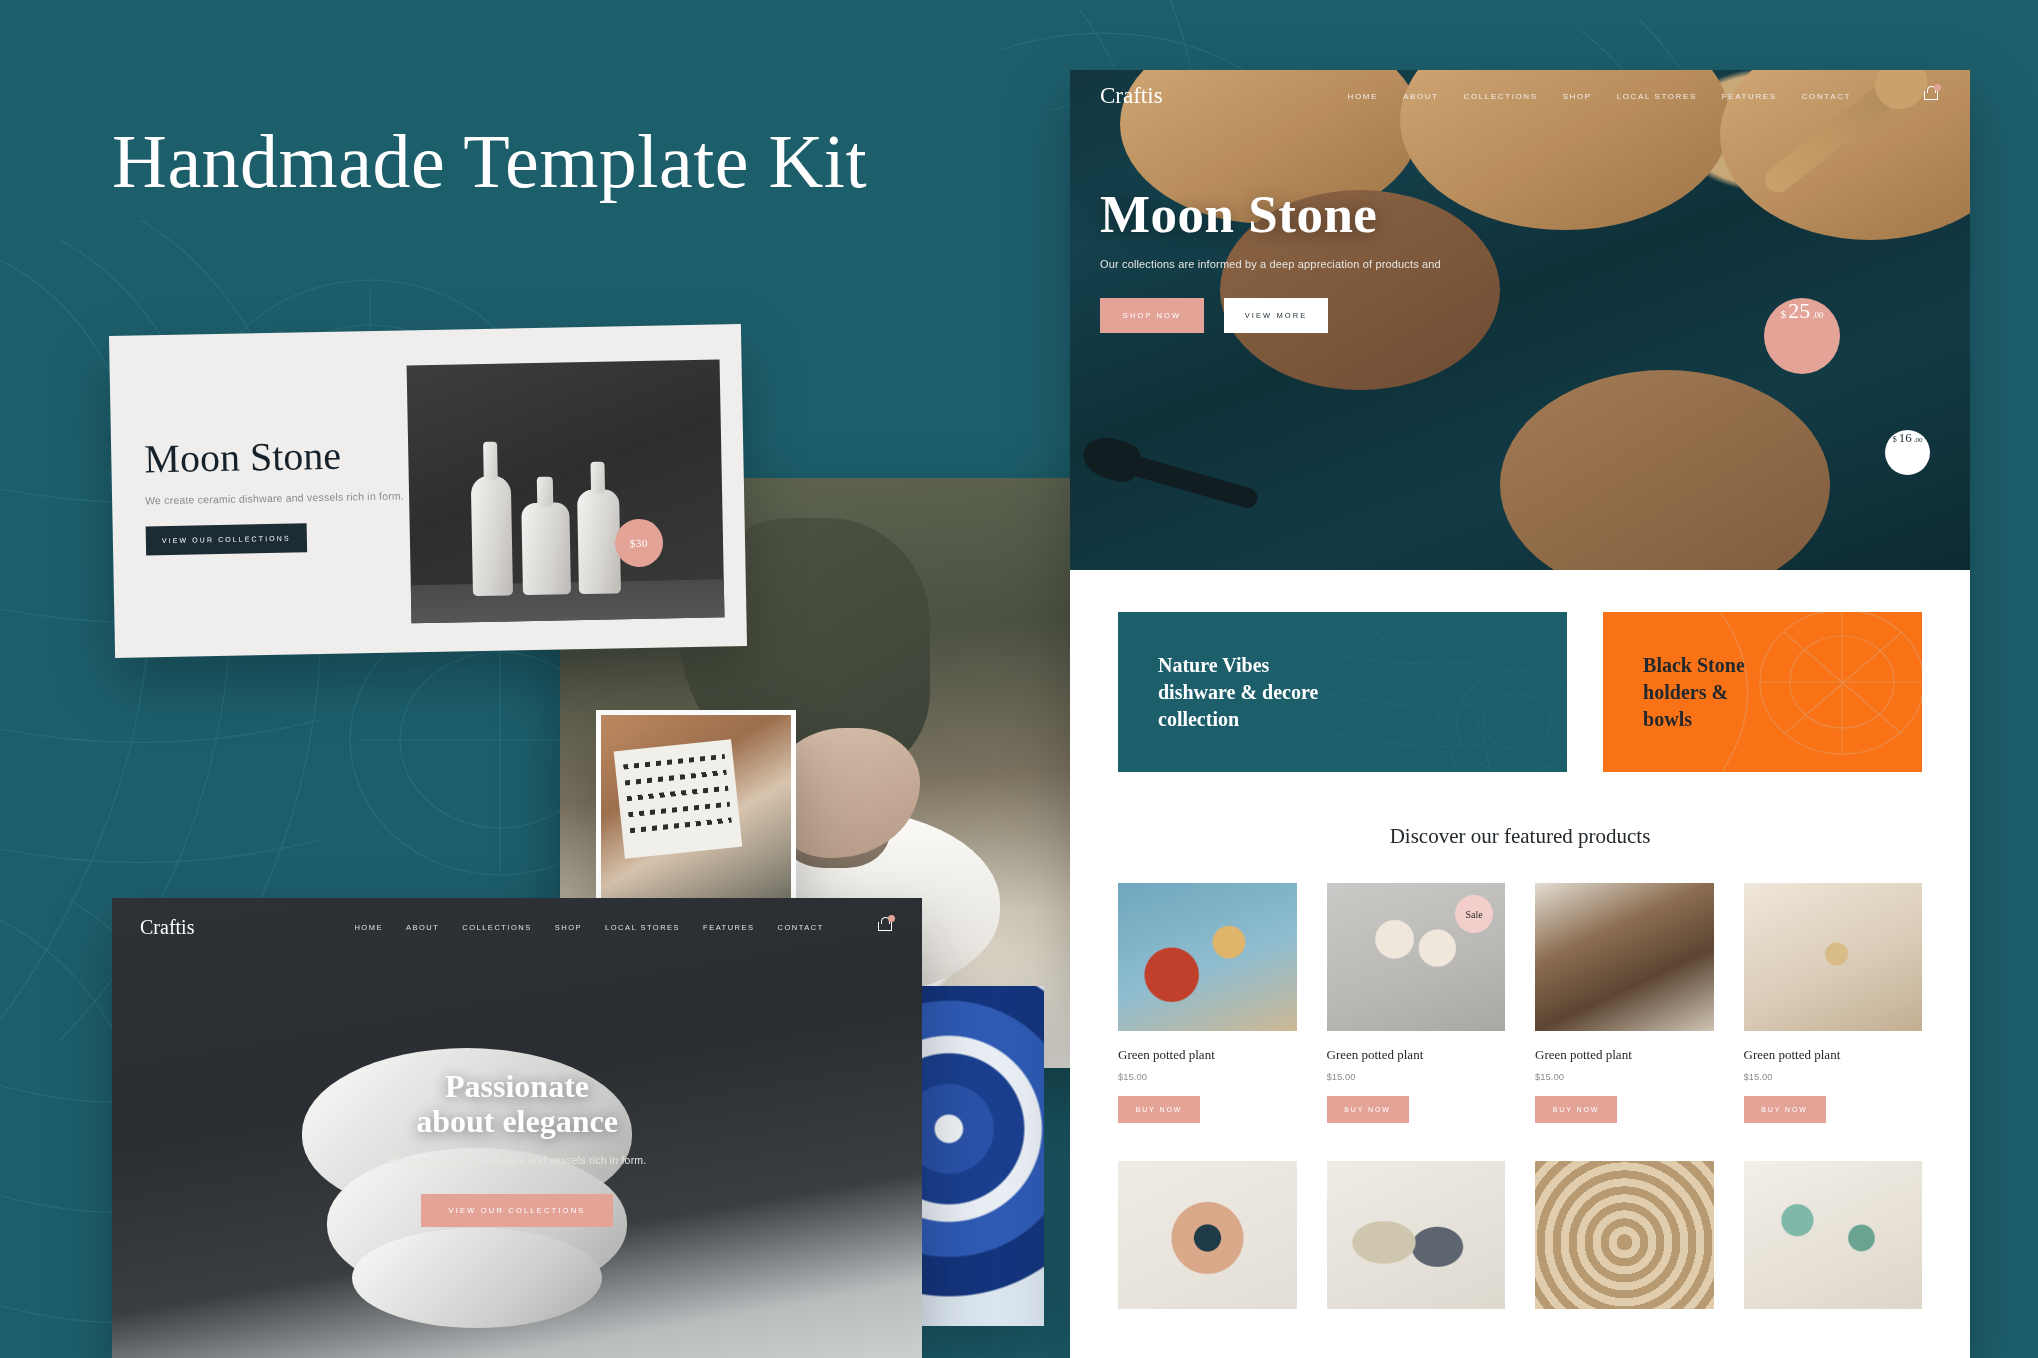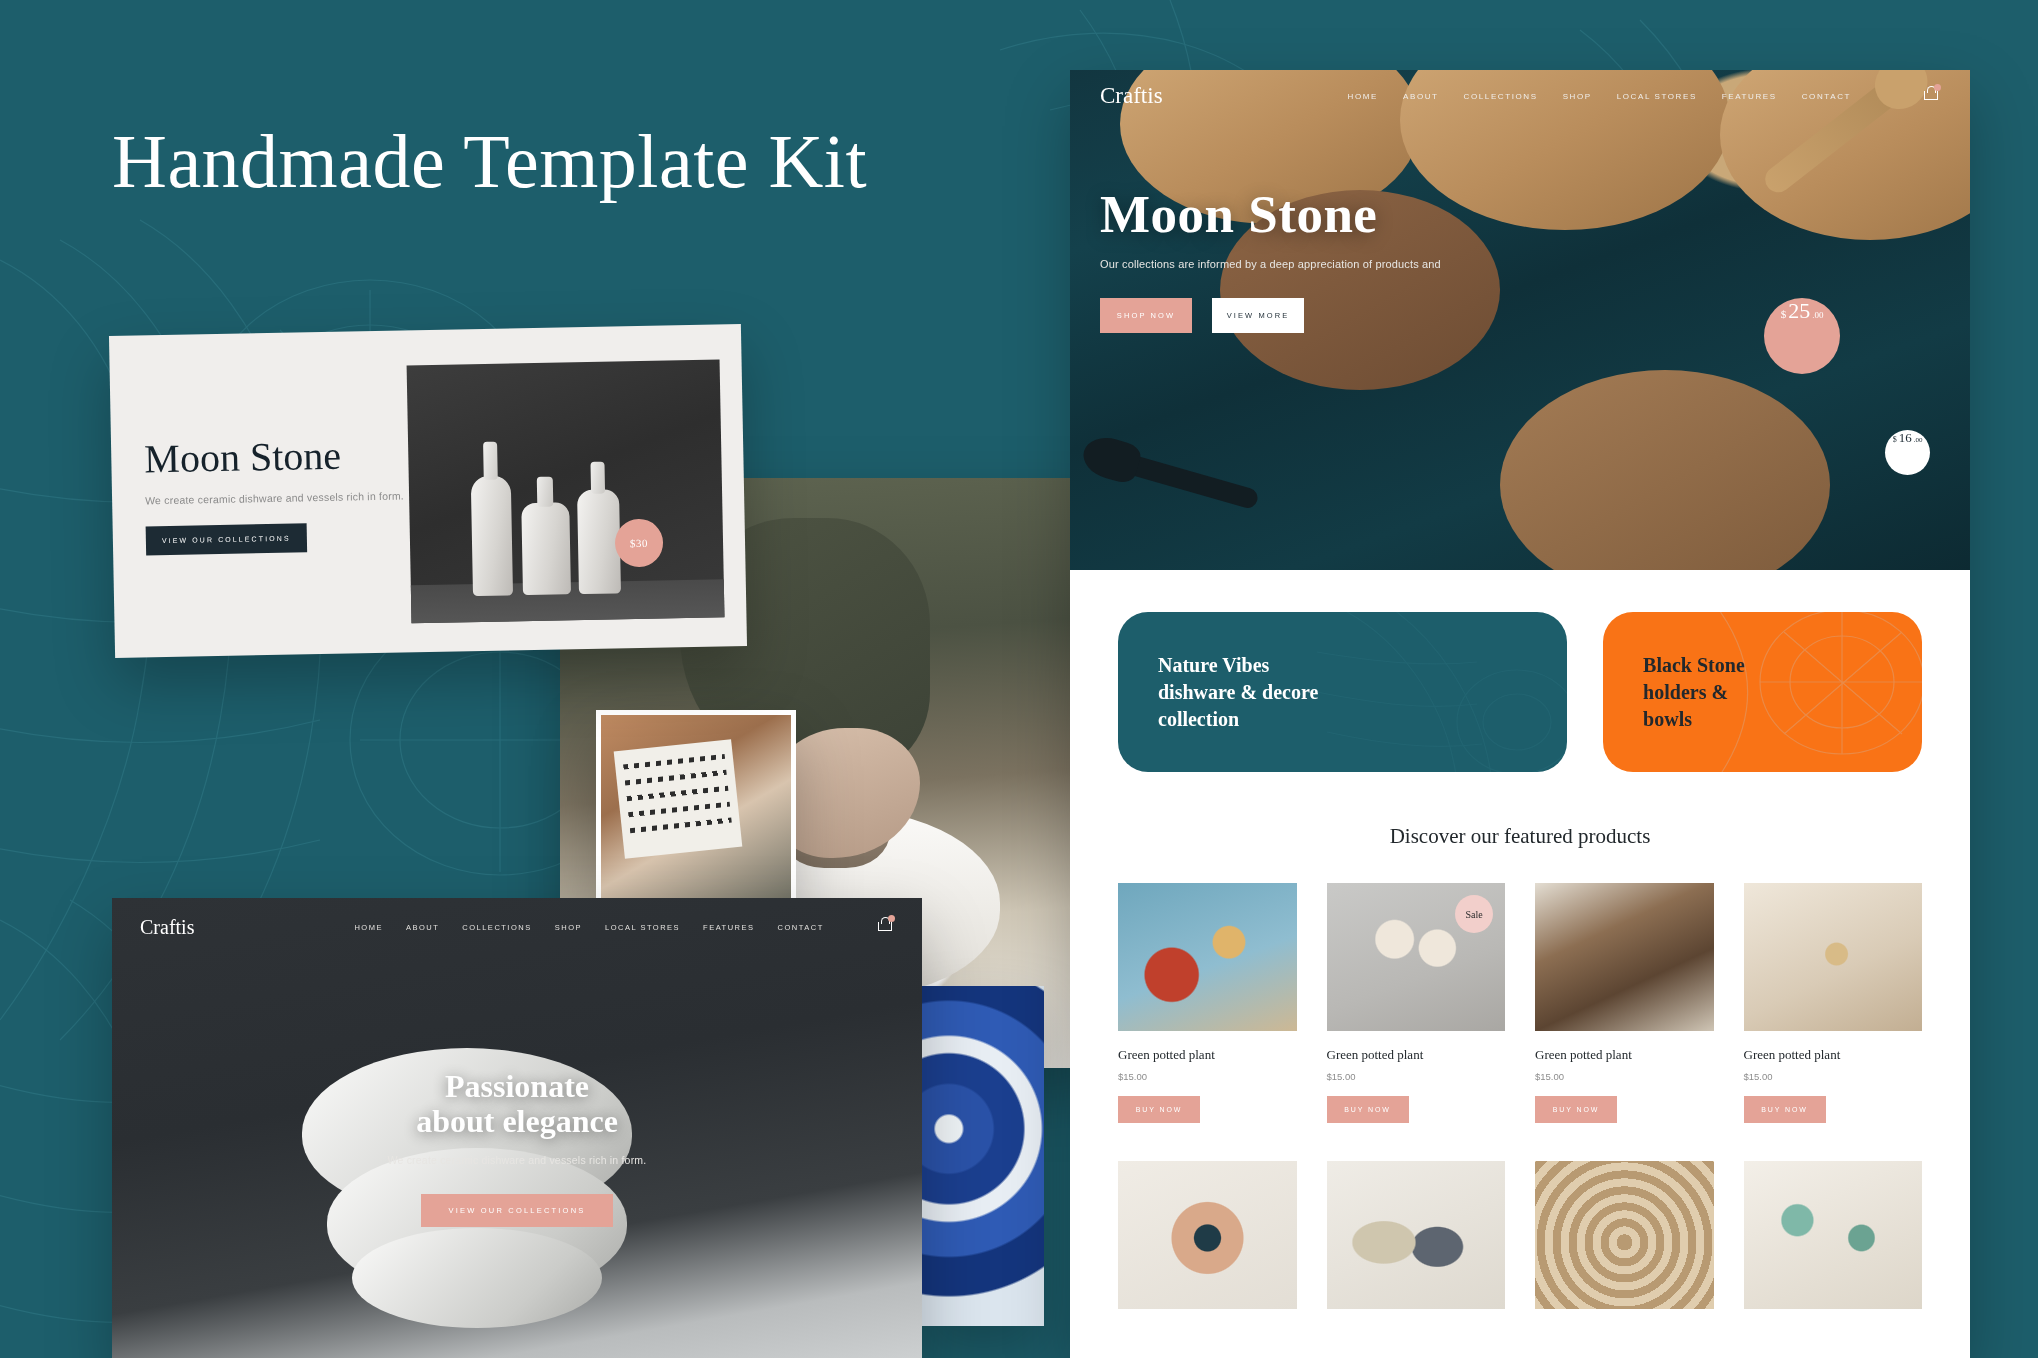--- a/index.html
+++ b/index.html
@@ -151,33 +151,33 @@
                 border:1.4px solid #fff; border-top:none; }
   .cart-icon i{ position:absolute; left:4px; top:0; width:9px; height:7px;
                 border:1.4px solid #fff; border-bottom:none; border-radius:5px 5px 0 0; }
   .cart-icon s{ position:absolute; right:-1px; top:-2px; width:7px; height:7px;
                 border-radius:50%; background:#e4a397; }
   .hero-copy{ position:relative; z-index:4; padding:62px 0 0 30px; }
   .hero-copy h1{ font-family:"Liberation Serif",serif; color:#fff; font-size:53px;
                  letter-spacing:.5px; text-shadow:0 3px 18px rgba(0,0,0,.4); }
   .hero-copy p{ margin-top:14px; font-size:11px; color:#e7e6e3; letter-spacing:.15px; }
   .hero-btns{ margin-top:28px; display:flex; gap:20px; }
-  .hb{ font-size:7.5px; letter-spacing:2.1px; padding:13px 0; width:92px; text-align:center; }
+  .hb{ font-size:7.5px; letter-spacing:2.1px; padding:13px 0; width:104px; text-align:center; }
   .hb.pink{ background:#e4a397; color:#fff; }
   .hb.white{ background:#fff; color:#1d2b34; }
   .price-b{ position:absolute; border-radius:50%; z-index:5; display:flex;
             align-items:baseline; justify-content:center; gap:2px;
             font-family:"Liberation Serif",serif; }
   .p25{ width:76px; height:76px; right:130px; top:228px; background:#e4a397; color:#fff; }
   .p16{ width:45px; height:45px; right:40px; top:360px; background:#fff; color:#1d2b34; }
   .price-b .cur{ font-size:11px; } .price-b .num{ font-size:22px; } .price-b .dec{ font-size:9px; }
   .p16 .cur{ font-size:8px; } .p16 .num{ font-size:13px; } .p16 .dec{ font-size:7px; }
 
   .cats{ display:flex; gap:36px; padding:42px 48px 0 48px; }
-  .cat{ position:relative; height:160px; overflow:hidden; padding:40px 0 0 40px;border-radius:30px; }
+  .cat{ position:relative; height:160px; overflow:hidden; padding:40px 0 0 40px; }
   .cat.teal{ flex:1.1; background:#1d5e6b; }
   .cat.gray{ flex:0.75; background:#f97316; }
   .cat h3{ font-family:"Liberation Serif",serif; font-size:20px; line-height:1.35; }
   .cat.teal h3{ color:#fff; } .cat.gray h3{ color:#22282c; }
   .cat .leaf{ position:absolute; right:-20px; top:-20px; opacity:.28; }
 
   .featured-h{ text-align:center; font-family:"Liberation Serif",serif;
                font-size:21px; color:#22282c; margin:52px 0 34px; }
   .grid{ display:grid; grid-template-columns:repeat(4,1fr); gap:30px; padding:0 48px; }
   .prod .img{ position:relative; height:148px; }

